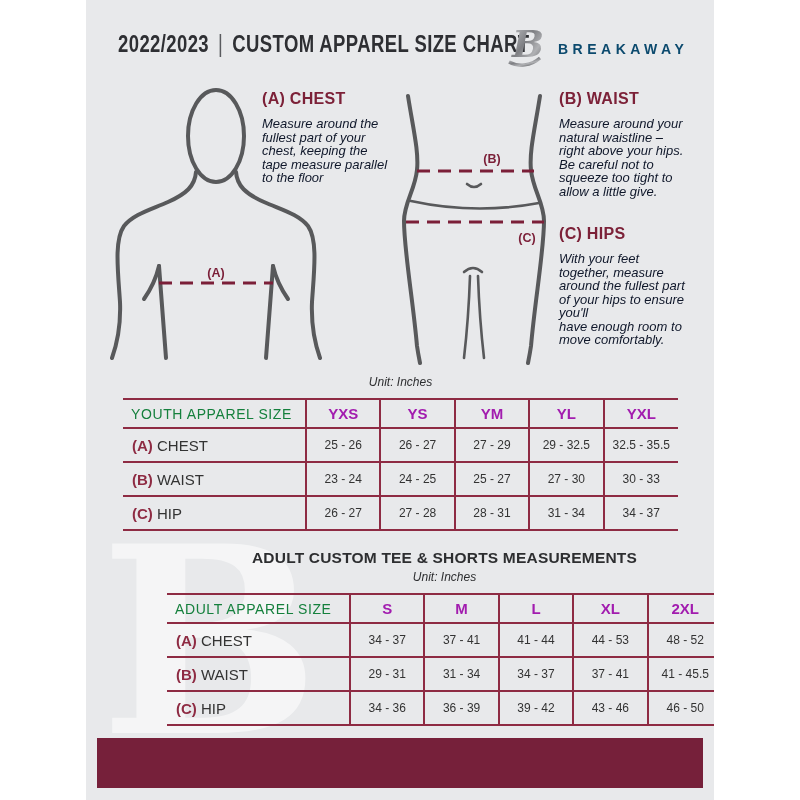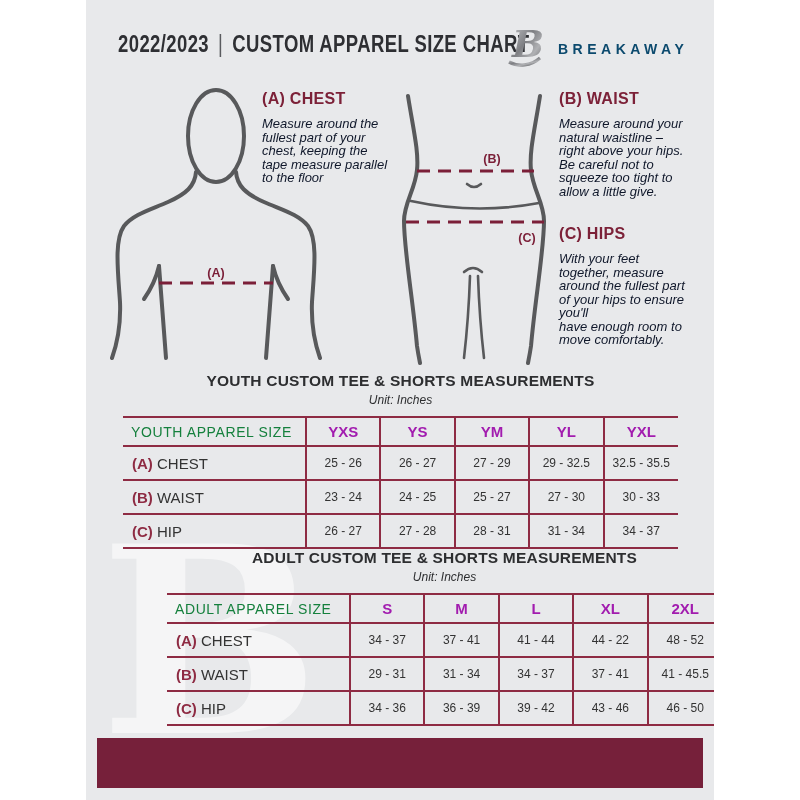--- a/index.html
+++ b/index.html
@@ -167,21 +167,20 @@
     <p>With your feet
 together, measure
 around the fullest part
 of your hips to ensure
 you'll
 have enough room to
 move comfortably.</p>
   </section>
 
   <section class="tbl-sec youth">
-    <div class="tbl-title">YOUTH CUSTOM TEE &amp; SHORTS MEASUREMENTS</div>
     <div class="tbl-unit">Unit: Inches</div>
     <table>
       <colgroup>
           <col style="width:183px">
           <col>
           <col>
           <col>
           <col>
           <col>
         </colgroup>
@@ -245,21 +244,21 @@
             <th class="size">XL</th>
             <th class="size">2XL</th>
           </tr>
         </thead>
         <tbody>
           <tr>
             <td class="row-lbl"><span class="pfx">(A)</span> CHEST</td>
             <td class="val">34 - 37</td>
             <td class="val">37 - 41</td>
             <td class="val">41 - 44</td>
-            <td class="val">44 - 22</td>
+            <td class="val">44 - 53</td>
             <td class="val">48 - 52</td>
           </tr>
           <tr>
             <td class="row-lbl"><span class="pfx">(B)</span> WAIST</td>
             <td class="val">29 - 31</td>
             <td class="val">31 - 34</td>
             <td class="val">34 - 37</td>
             <td class="val">37 - 41</td>
             <td class="val">41 - 45.5</td>
           </tr>

